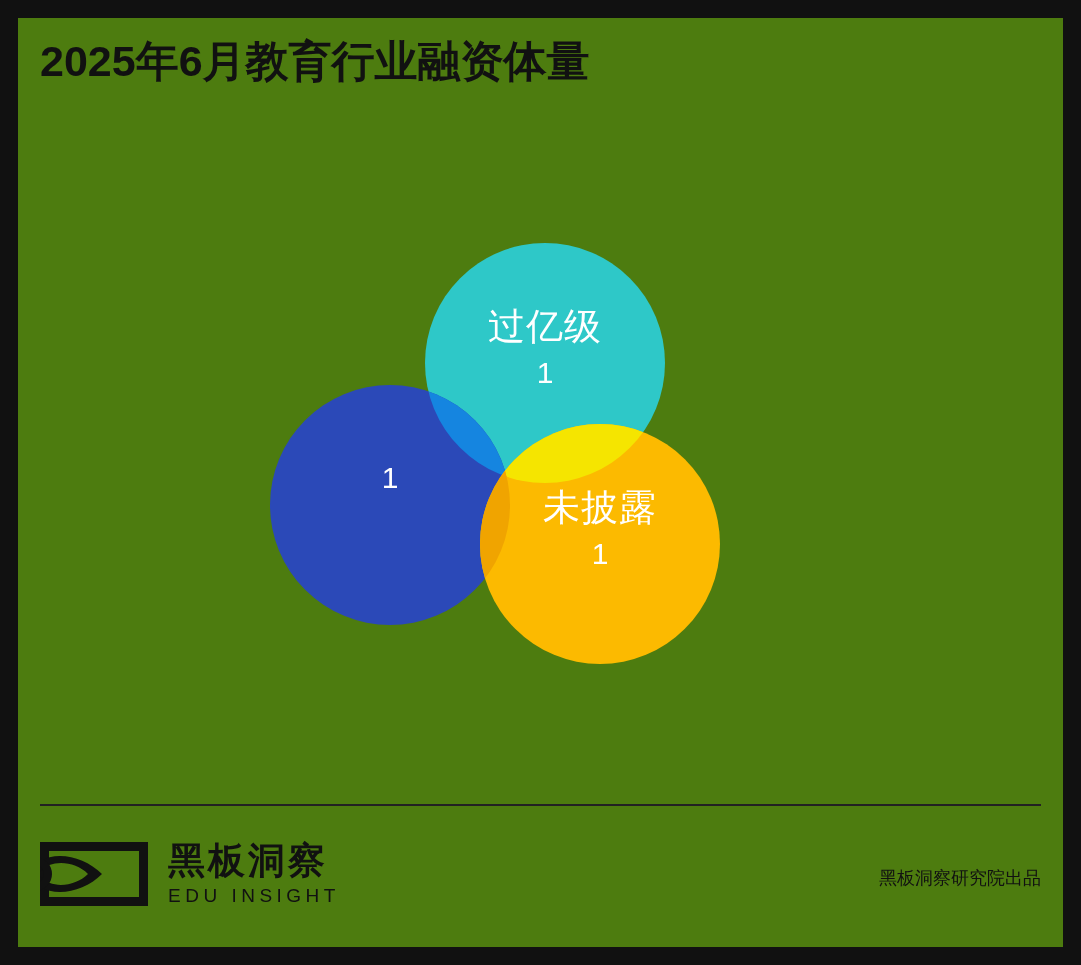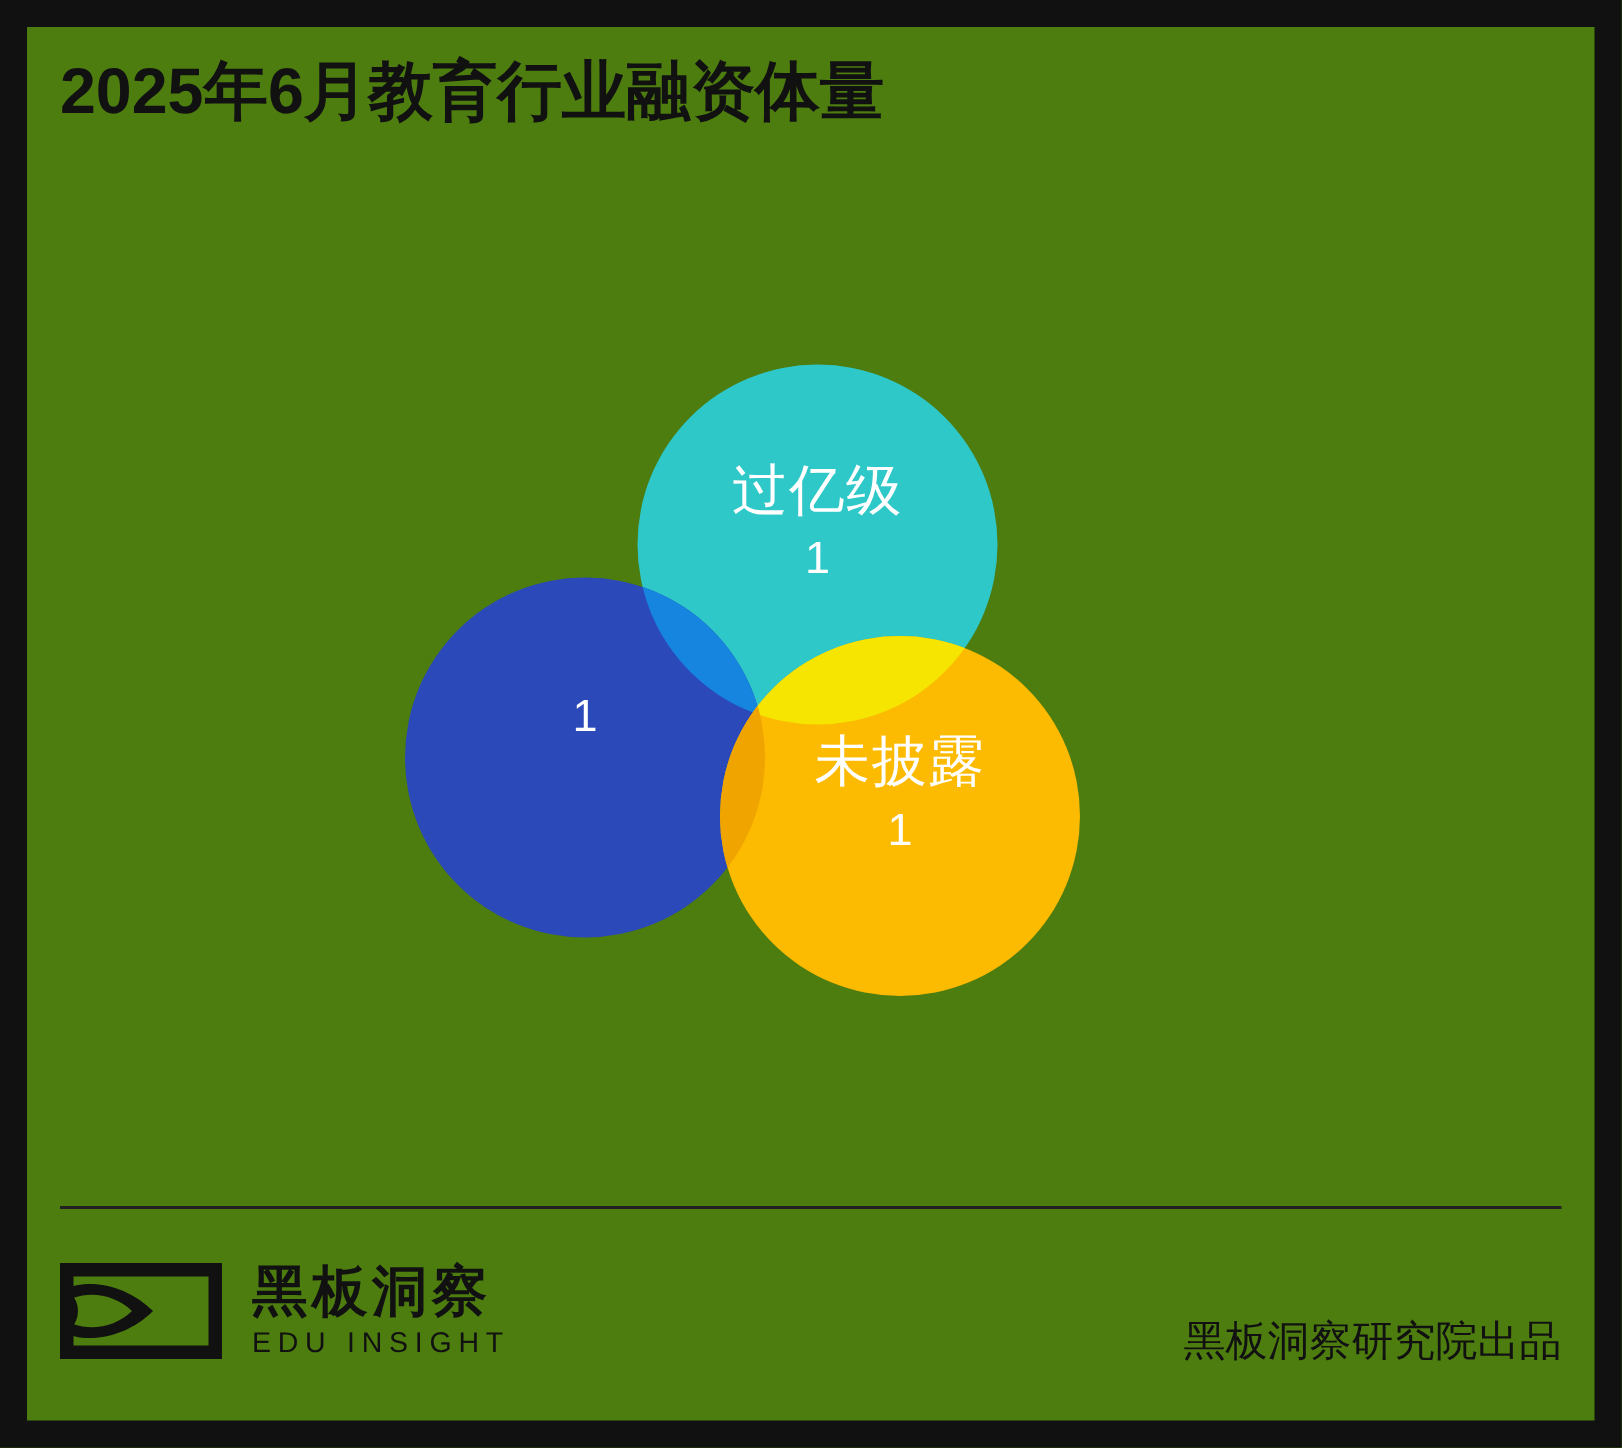--- a/index.html
+++ b/index.html
@@ -106,25 +106,24 @@
     font-weight:normal;
     color:#111111;
     line-height:1.0;
     letter-spacing:4.5px;
     white-space:nowrap;
   }
 
   #footer-credit {
     position:absolute;
     right:0; top:31px;
-    font-size:28px;
-    color:#111111;
-    line-height:1.0;
-    white-space:nowrap;
-    margin-top:11px;
+    font-size:18px;
+    color:#111111;
+    line-height:1.0;
+    white-space:nowrap;
   }
 </style>
 </head>
 <body>
 
 <div id="frame">
 
   <div id="header">
     <div id="chart-title">2025年6月教育行业融资体量</div>
   </div>

